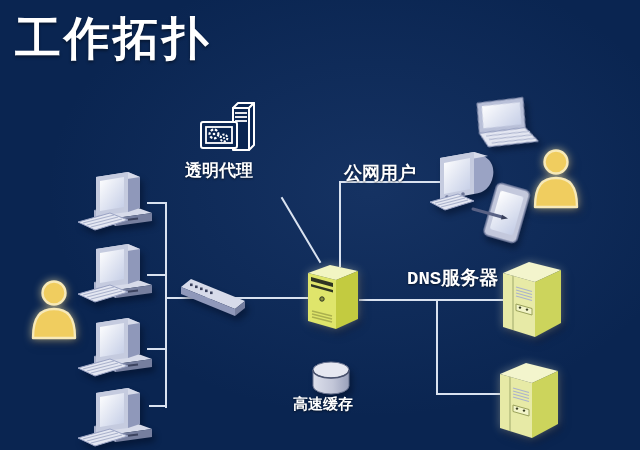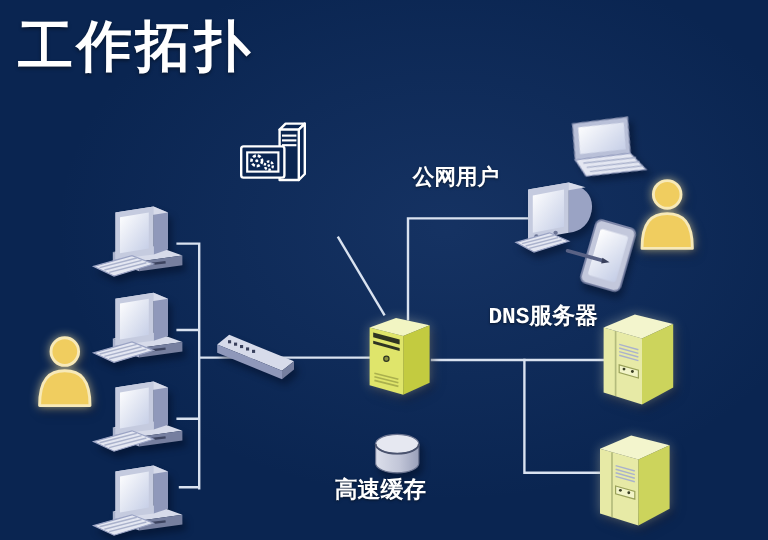--- a/index.html
+++ b/index.html
@@ -16,25 +16,25 @@
   .title{
     position:absolute;left:15px;top:8px;margin:0;
     font-size:46px;font-weight:bold;letter-spacing:3px;
     color:var(--text,#fff);text-shadow:0 2px 3px rgba(0,0,0,.4);
   }
   .lbl{
     position:absolute;color:var(--text,#fff);font-weight:bold;white-space:nowrap;
     text-shadow:0 1px 2px rgba(0,0,0,.55);
   }
   .lbl-proxy{left:185px;top:159px;font-size:17px;}
-  .lbl-public{left:344px;top:135px;font-size:18px;}
+  .lbl-public{left:344px;top:161px;font-size:18px;}
   .lbl-lan{left:204px;top:249px;font-size:18px;}
-  .lbl-dnssrv{left:407px;top:250px;font-size:19px;}
+  .lbl-dnssrv{left:407px;top:265px;font-size:19px;}
   .lbl-dnsproxy{left:276px;top:330px;font-size:20px;}
-  .lbl-cache{left:279px;top:395px;font-size:19px;}
+  .lbl-cache{left:293px;top:395px;font-size:15px;}
   svg.diagram{position:absolute;inset:0;}
 
   .net-line{stroke:var(--line,#d9e2f0);stroke-width:2;fill:none;stroke-linecap:square;}
   
   .f-top{fill:var(--server-green-top,#f2f5c3);}
   .f-front{fill:var(--server-green-front,#dfe56b);}
   .f-side{fill:var(--server-green-side,#c3cb40);}
   .dns-top{fill:#f3f5cd;}
   .dns-front{fill:#e7eaa6;}
   .dns-side{fill:#ccd45c;}
@@ -199,16 +199,17 @@
       <rect x="5" y="7" width="24" height="40" rx="2" fill="url(#screenGrad)"></rect>
     </g>
     <g>
       <line x1="473" y1="209" x2="502" y2="217" stroke="#596285" stroke-width="3" stroke-linecap="round"></line>
       <polygon points="502,214.8 508,218.6 501,219.6" fill="#39405c"></polygon>
     </g>
 
     <use href="#person" x="533" y="149" class="pglow"></use>
   </svg>
 
+  <div class="lbl lbl-proxy">透明代理</div>
   <div class="lbl lbl-public">公网用户</div>
   <div class="lbl lbl-dnssrv">DNS服务器</div>
   <div class="lbl lbl-cache">高速缓存</div>
 </div>
 
 </body></html>

